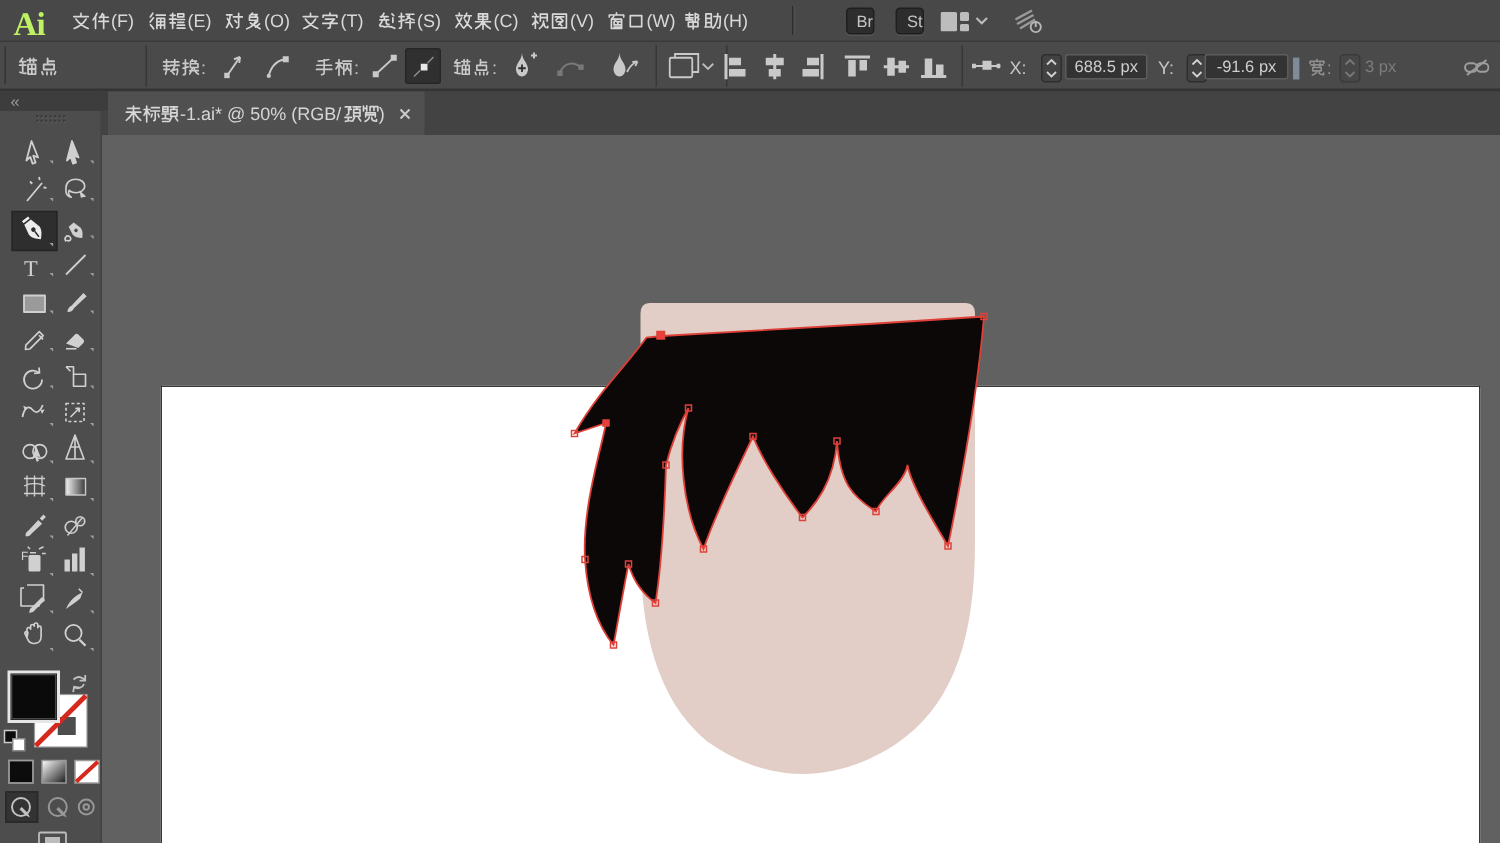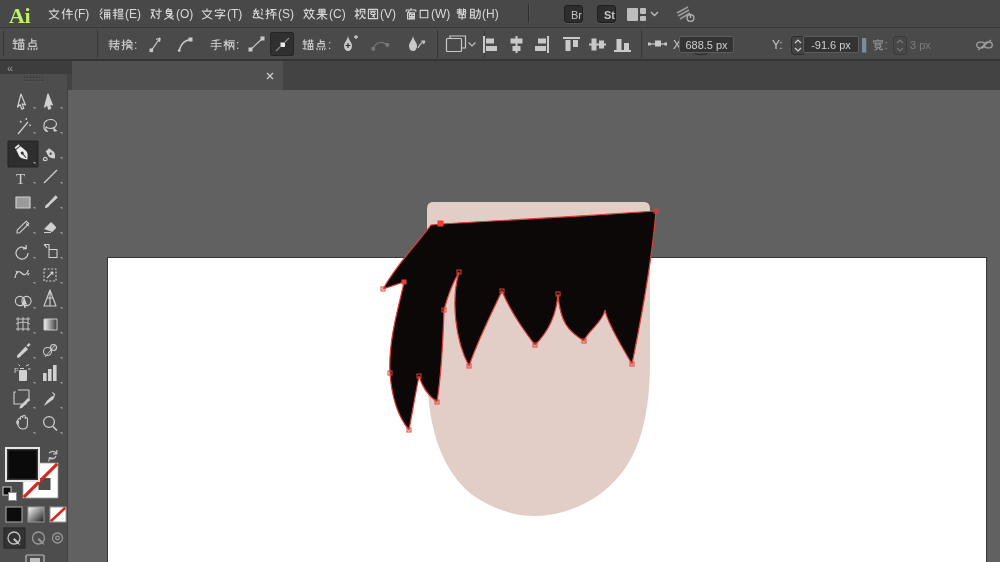--- a/index.html
+++ b/index.html
@@ -193,21 +193,21 @@
       <svg class="hz" width="12" height="12">
         <use href="#z-bang"></use>
       </svg>
       <svg class="hz" width="12" height="12">
         <use href="#z-zhu"></use>
       </svg>
       <span>(H)</span>
     </div>
   <div style="position:absolute;left:528px;top:4px;width:1px;height:19px;background:#2d2d2d;border-right:1px solid #525252;"></div>
   <div class="btnsq" style="left:564px;">Br</div>
-  <div class="btnsq" style="left:597px;font-weight:bold;">St</div>
+  <div class="btnsq" style="left:597px;">St</div>
   <svg style="position:absolute;left:627px;top:8px;" width="19" height="13" viewBox="0 0 19 13" fill="#bdbdbd">
     <rect x="0" y="0" width="11" height="13" rx="1"></rect>
       <rect x="13" y="0" width="6" height="6" rx="1"></rect>
       <rect x="13" y="8" width="6" height="5" rx="1"></rect>
   </svg>
   <svg style="position:absolute;left:650px;top:11px;" width="9" height="6" viewBox="0 0 9 6">
       <path d="M1,1 L4.5,4.5 L8,1" stroke="#bdbdbd" stroke-width="1.4" fill="none"></path>
     </svg>
   <svg style="position:absolute;left:676px;top:6px;" width="20" height="17" viewBox="0 0 20 17">
     <g stroke="#9a9a9a" stroke-width="1.6" fill="none">
@@ -337,21 +337,21 @@
       <rect x="7" y="1.5" width="6" height="6" fill="#c9c9c9"></rect>
     <rect x="0" y="3.5" width="2.6" height="3" fill="#c9c9c9"></rect>
       <rect x="16.4" y="3.5" width="2.6" height="3" fill="#c9c9c9"></rect>
   </svg>
   <div class="cl" style="left:673px;font-size:12px;">X:</div>
   <div style="position:absolute;left:694px;top:8px;width:14px;height:19px;background:#424242;border:1px solid #2e2e2e;border-radius:3px;box-sizing:border-box;">
     <svg style="position:absolute;left:2px;top:2px" width="8" height="13" viewBox="0 0 8 13" stroke="#d2d2d2" stroke-width="1.2" fill="none">
         <path d="M1,4 L4,1 L7,4 M1,9 L4,12 L7,9"></path>
       </svg>
   </div>
-  <div class="fld" style="left:679px;width:55px;">688.5 px</div>
+  <div class="fld" style="left:710px;width:55px;">688.5 px</div>
   <div class="cl" style="left:772px;font-size:12px;">Y:</div>
   <div style="position:absolute;left:791px;top:8px;width:14px;height:19px;background:#424242;border:1px solid #2e2e2e;border-radius:3px;box-sizing:border-box;">
     <svg style="position:absolute;left:2px;top:2px" width="8" height="13" viewBox="0 0 8 13" stroke="#d2d2d2" stroke-width="1.2" fill="none">
         <path d="M1,4 L4,1 L7,4 M1,9 L4,12 L7,9"></path>
       </svg>
   </div>
   <div class="fld" style="left:803px;width:56px;">-91.6 px</div>
   <div class="cl" style="left:862px;color:#8f8f8f;">
       <span style="color:#7e8b99;margin-right:1px;">▌</span>
       <svg class="hz" width="12" height="12">
@@ -368,20 +368,39 @@
   <svg style="position:absolute;left:976px;top:11px" width="17" height="12" viewBox="0 0 17 12">
     <g stroke="#9e9e9e" stroke-width="1.3" fill="none">
       <rect x="0.7" y="3.2" width="8" height="5.6" rx="2.8"></rect>
         <rect x="8.3" y="3.2" width="8" height="5.6" rx="2.8"></rect>
       <path d="M2,11 L15,1"></path>
     </g>
   </svg>
 </div>
 <div class="abs" id="tabbar"></div>
 <div class="abs" id="tab">
+  <div style="position:absolute;left:11px;top:0;height:29px;display:flex;align-items:center;">
+    <svg class="hz" width="12" height="12">
+        <use href="#z-wei"></use>
+      </svg>
+      <svg class="hz" width="12" height="12">
+        <use href="#z-biao"></use>
+      </svg>
+      <svg class="hz" width="12" height="12">
+        <use href="#z-ti"></use>
+      </svg>
+      <span style="margin-left:1px">-1.ai* @ 50% (RGB/</span>
+      <svg class="hz" width="12" height="12" style="margin-left:1px">
+        <use href="#z-yu"></use>
+      </svg>
+      <svg class="hz" width="12" height="12">
+        <use href="#z-lan"></use>
+      </svg>
+      <span>)</span>
+  </div>
   <svg style="position:absolute;left:194px;top:11px" width="8" height="8" viewBox="0 0 8 8">
       <path d="M1,1 L7,7 M7,1 L1,7" stroke="#c9c9c9" stroke-width="1.4"></path>
     </svg>
 </div>
 <div class="abs" id="canvas">
     <div id="artboard"></div>
   </div>
 <div class="abs" id="panel">
     <div style="position:absolute;right:0;top:0;width:1px;height:100%;background:#424242;"></div>
   </div>

